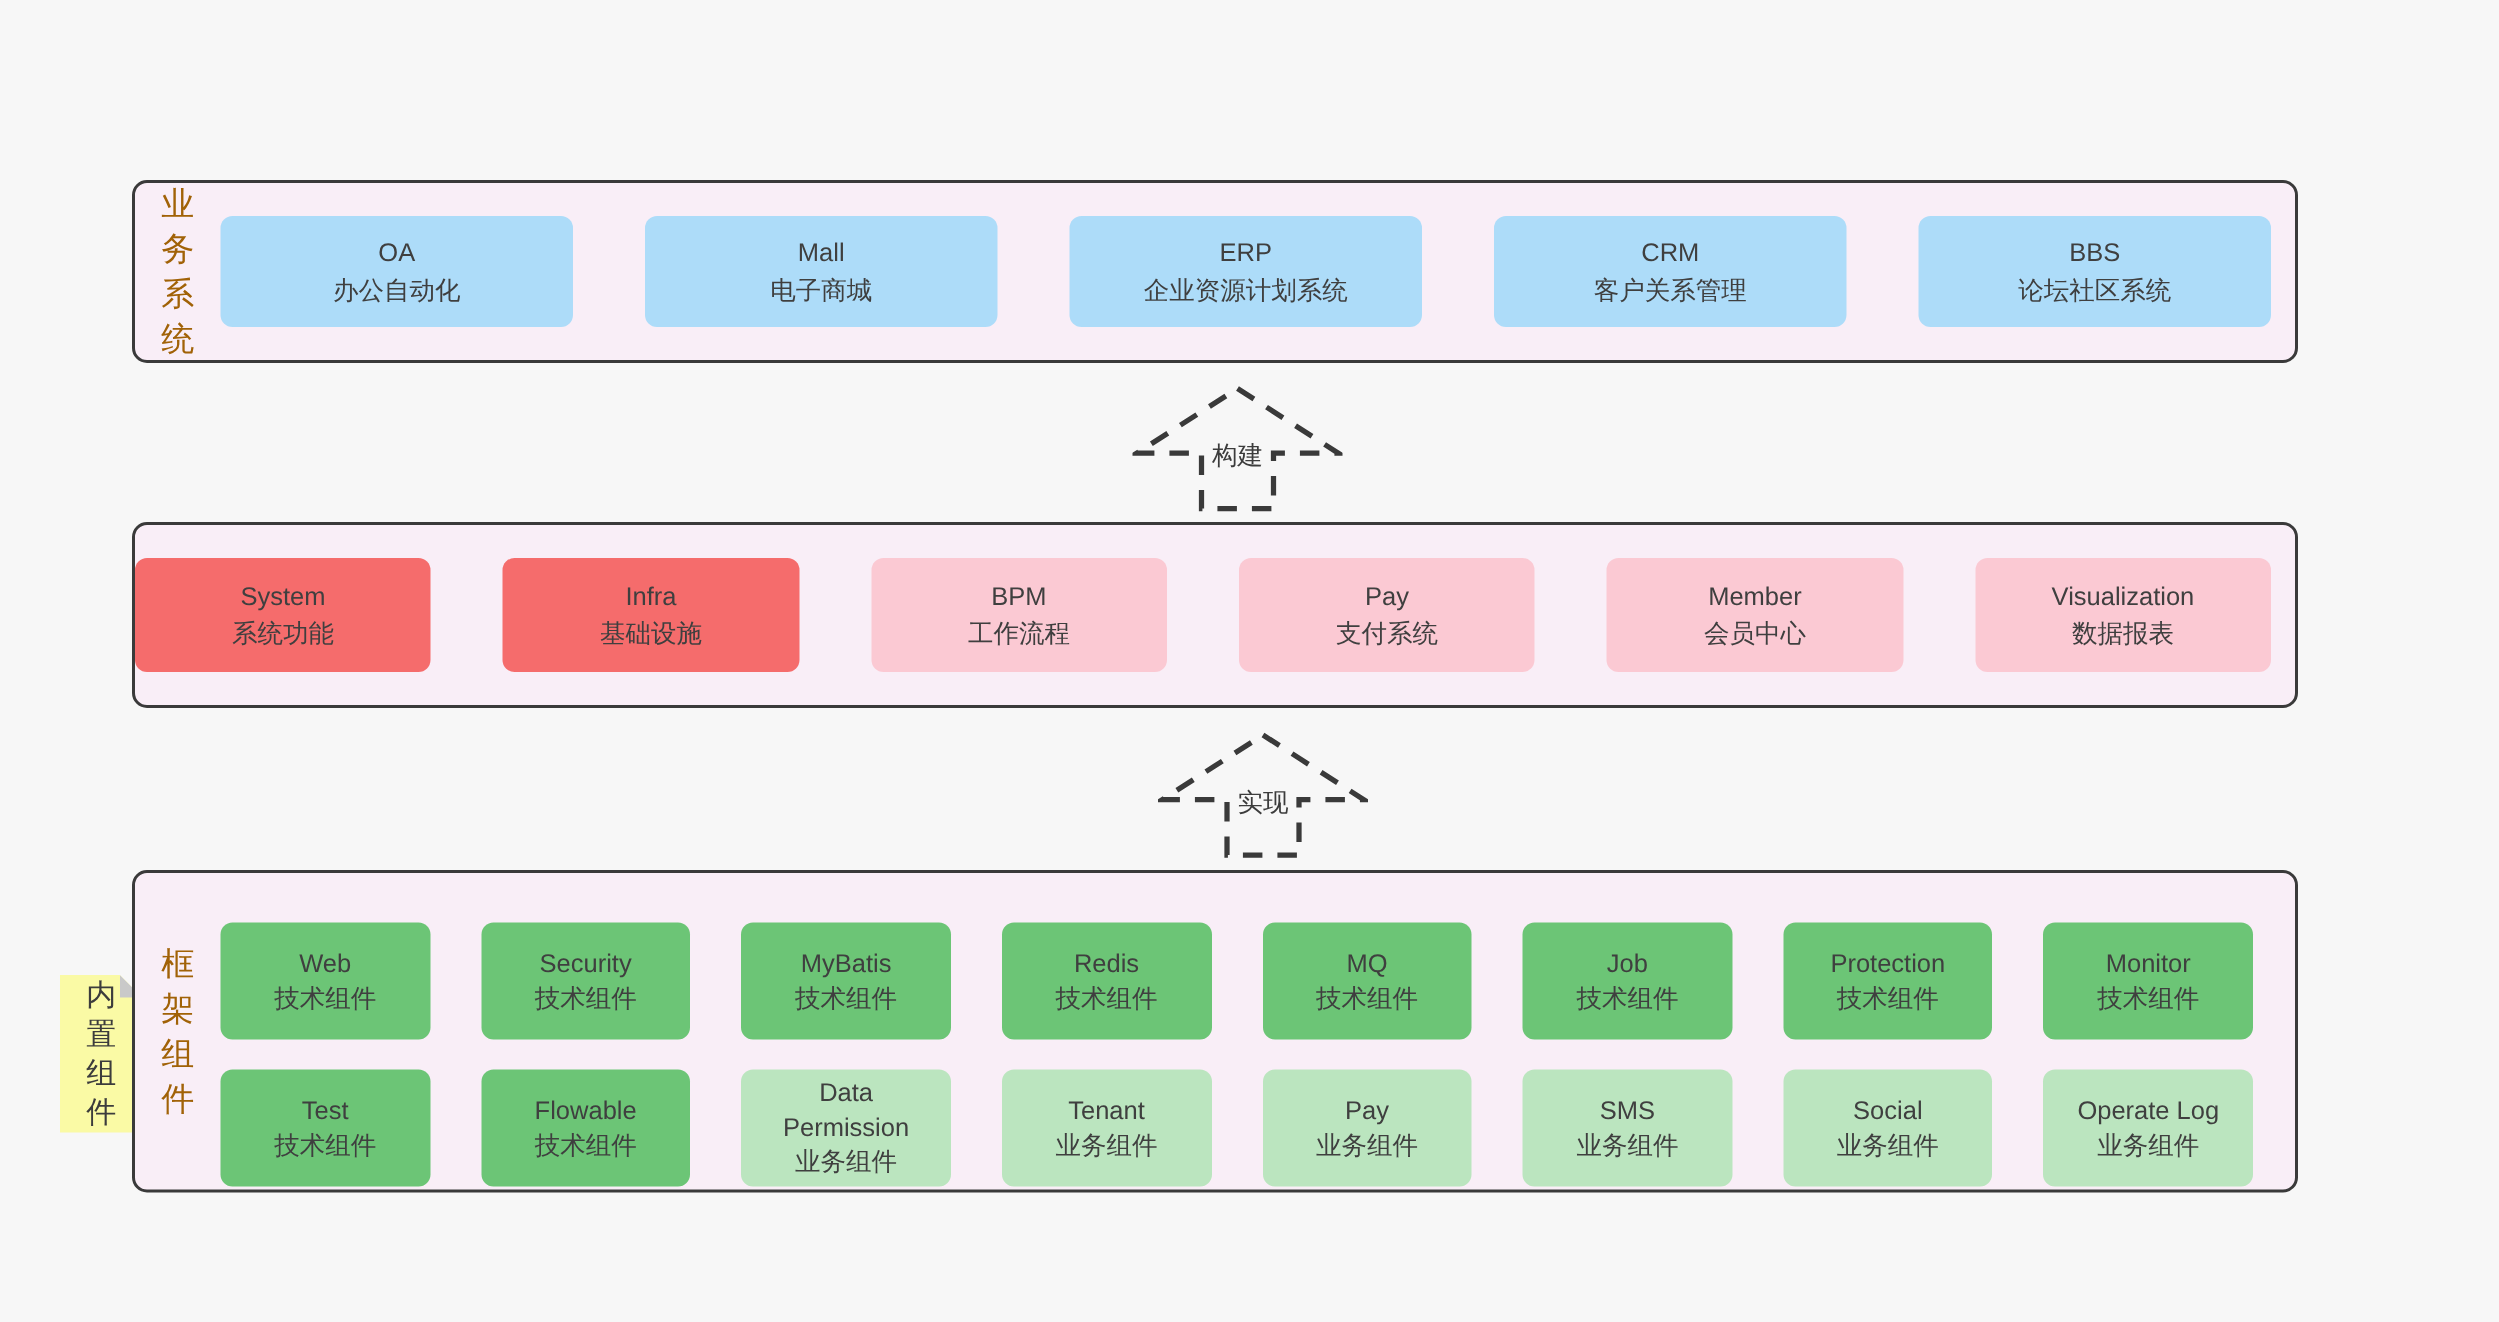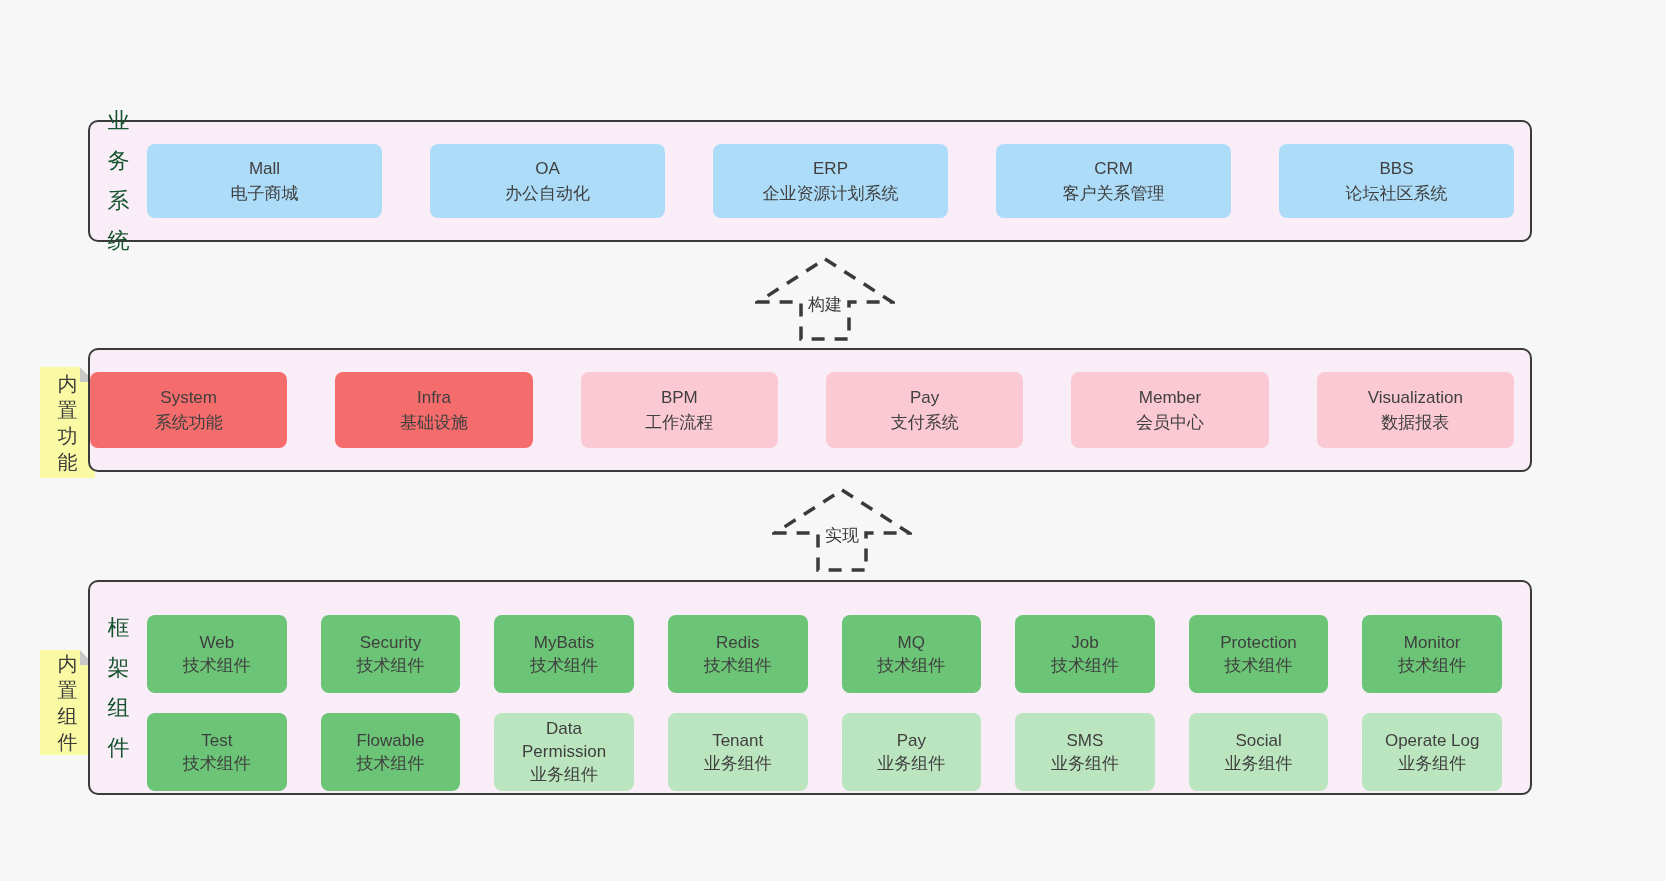--- a/index.html
+++ b/index.html
@@ -26,23 +26,23 @@
   }
   .band-top{top:120px;height:122px;}
   .band-mid{top:348px;height:124px;}
   .band-bottom{top:580px;height:215px;}
   .band-label{
     width:57px;flex:0 0 57px;
     display:flex;align-items:center;justify-content:center;
   }
   .band-label span{
     display:block;width:24px;
-    font-size:22px;line-height:40px;
+    font-size:22px;line-height:30px;
     text-align:center;word-break:break-all;
-    color:#14532d;
+    color:#a16207;
   }
   .band-boxes{
     flex:1;display:flex;gap:48px;align-items:center;
     padding-right:16px;
   }
   .band-boxes .box{flex:1;}
   .grid{
     flex:1;display:grid;
     grid-template-columns:repeat(8,1fr);
     gap:20px 34px;align-content:center;
@@ -111,43 +111,38 @@
     font-size:17px;color:#3c3c3c;
     white-space:nowrap;
     font-family:Liberation Mono, monospace;
   }
 </style>
 </head>
 <body>
 
 <div class="canvas">
 
-  <div class="note note-1">
-    <span class="fold-gray"></span>
-    <span class="fold-cut"></span>
-    <span class="txt">内置功能</span>
-  </div>
   <div class="note note-2">
     <span class="fold-gray"></span>
     <span class="fold-cut"></span>
     <span class="txt">内置组件</span>
   </div>
 
   <section class="band band-top">
     <div class="band-label">
       <span>业务系统</span>
     </div>
     <div class="band-boxes">
       <div class="box blue">
+        <span class="name">OA</span>
+        <span class="sub">办公自动化</span>
+      </div>
+      <div class="box blue">
         <span class="name">Mall</span>
         <span class="sub">电子商城</span>
-      </div>
-      <div class="box blue">
-        <span class="name">OA</span>
-        <span class="sub">办公自动化</span>
       </div>
       <div class="box blue">
         <span class="name">ERP</span>
         <span class="sub">企业资源计划系统</span>
       </div>
       <div class="box blue">
         <span class="name">CRM</span>
         <span class="sub">客户关系管理</span>
       </div>
       <div class="box blue">

